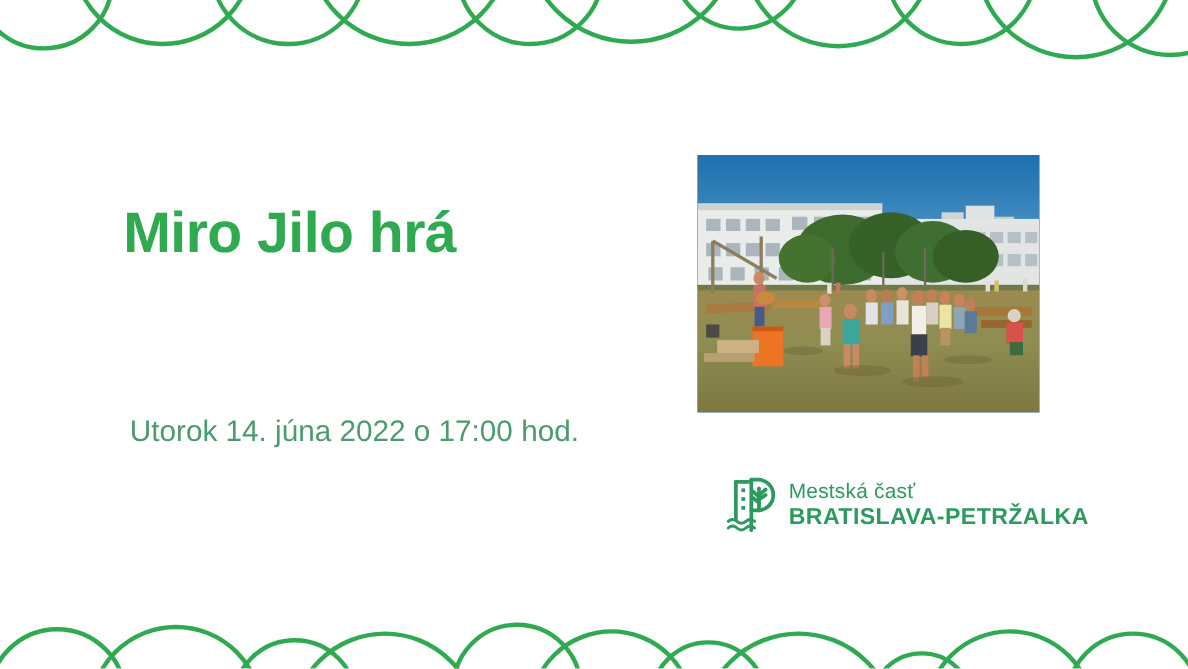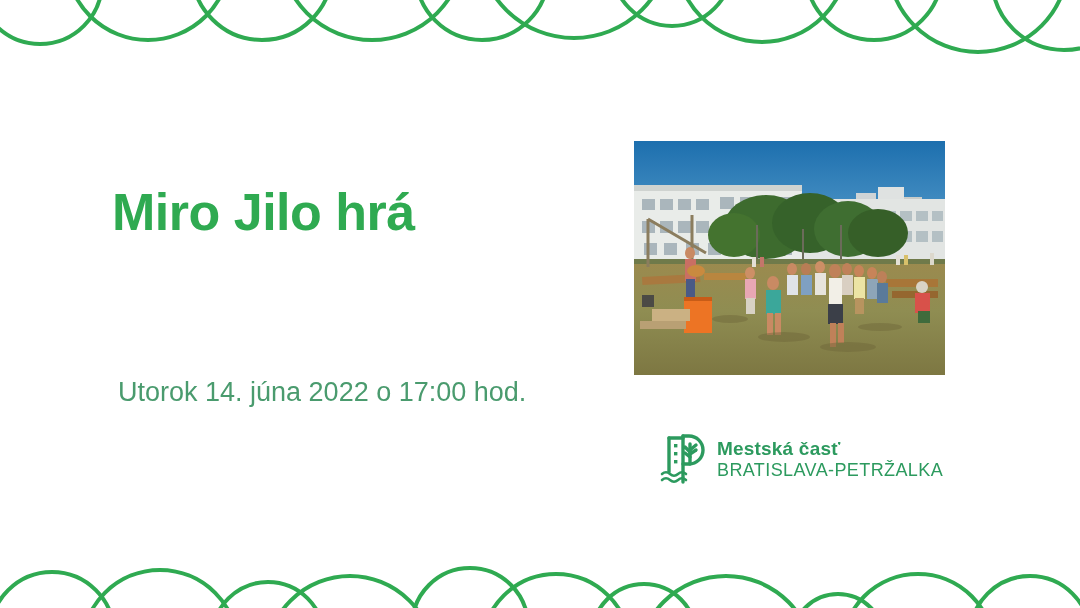--- a/index.html
+++ b/index.html
@@ -79,27 +79,27 @@
   .logo-mark { width: 48px; height: 54px; flex: 0 0 auto; }
   .logo-mark svg { display: block; width: 48px; height: 54px; }
   .logo-text {
     margin-left: 10px;
     color: #2c9a5e;
     line-height: 1.12;
   }
   .logo-text .l1 {
     display: block;
     font-size: 19px;
-    font-weight: bold;
+    font-weight: normal;
     letter-spacing: 0.2px;
   }
   .logo-text .l2 {
     display: block;
-    font-size: 18px;
-    font-weight: normal;
+    font-size: 21px;
+    font-weight: bold;
     letter-spacing: 0.4px;
   }
 </style>
 </head>
 <body>
 
 <div id="poster">
 
   <div class="deco-band deco-top">
     <svg id="deco-top-svg" viewBox="0 0 1080 120" xmlns="http://www.w3.org/2000/svg">

